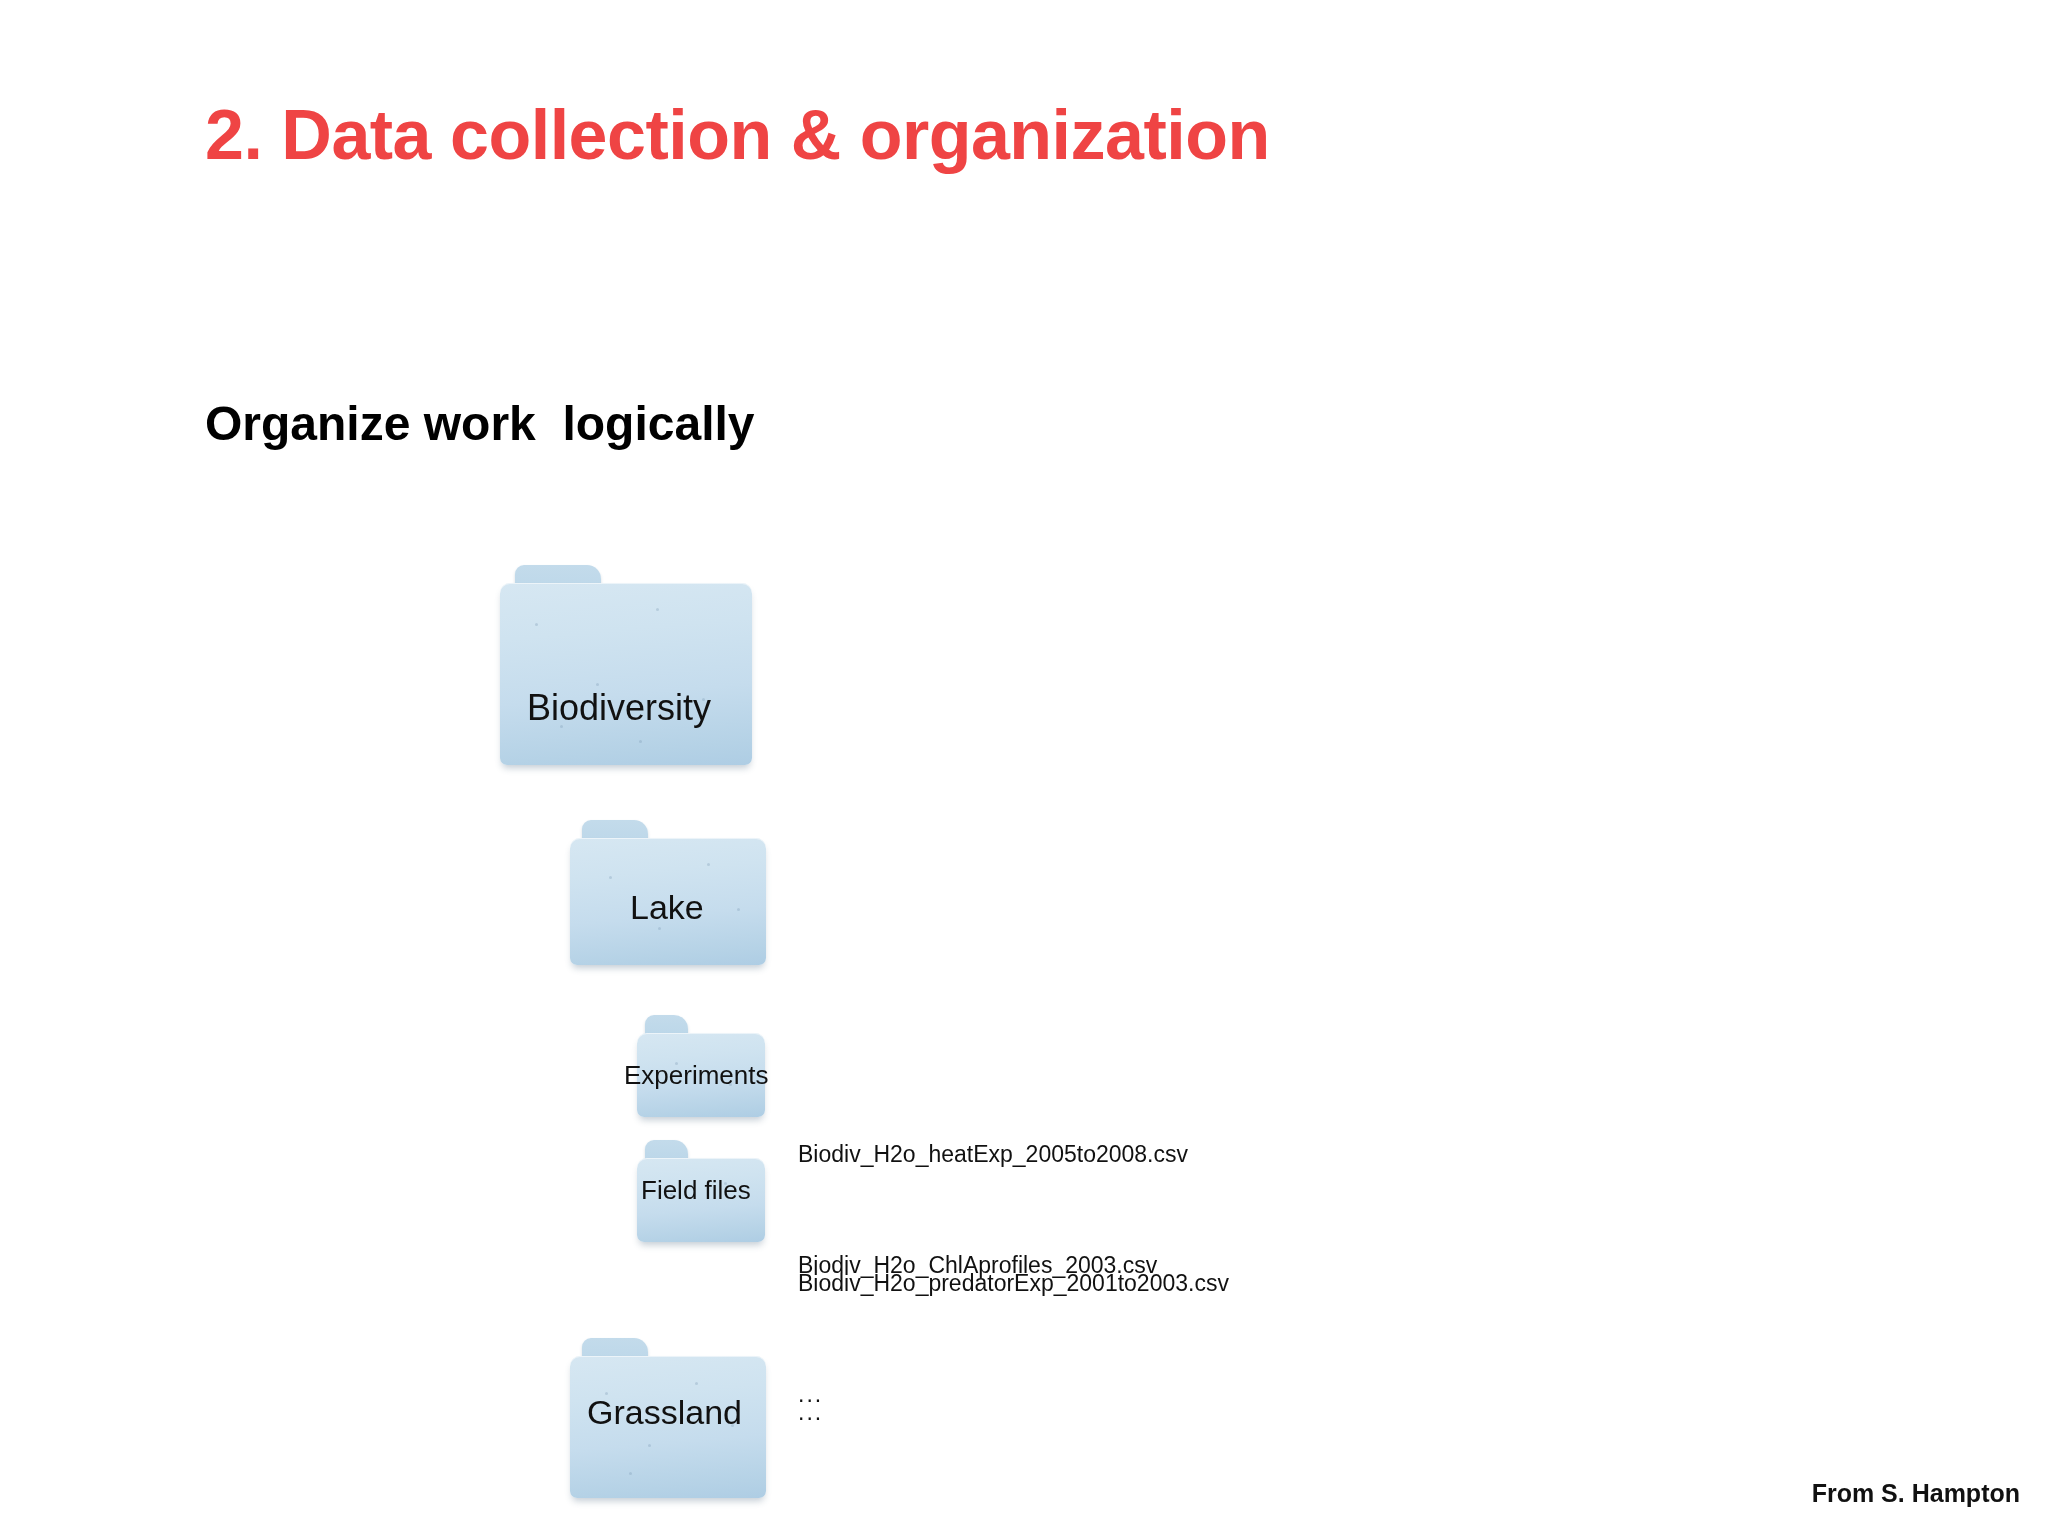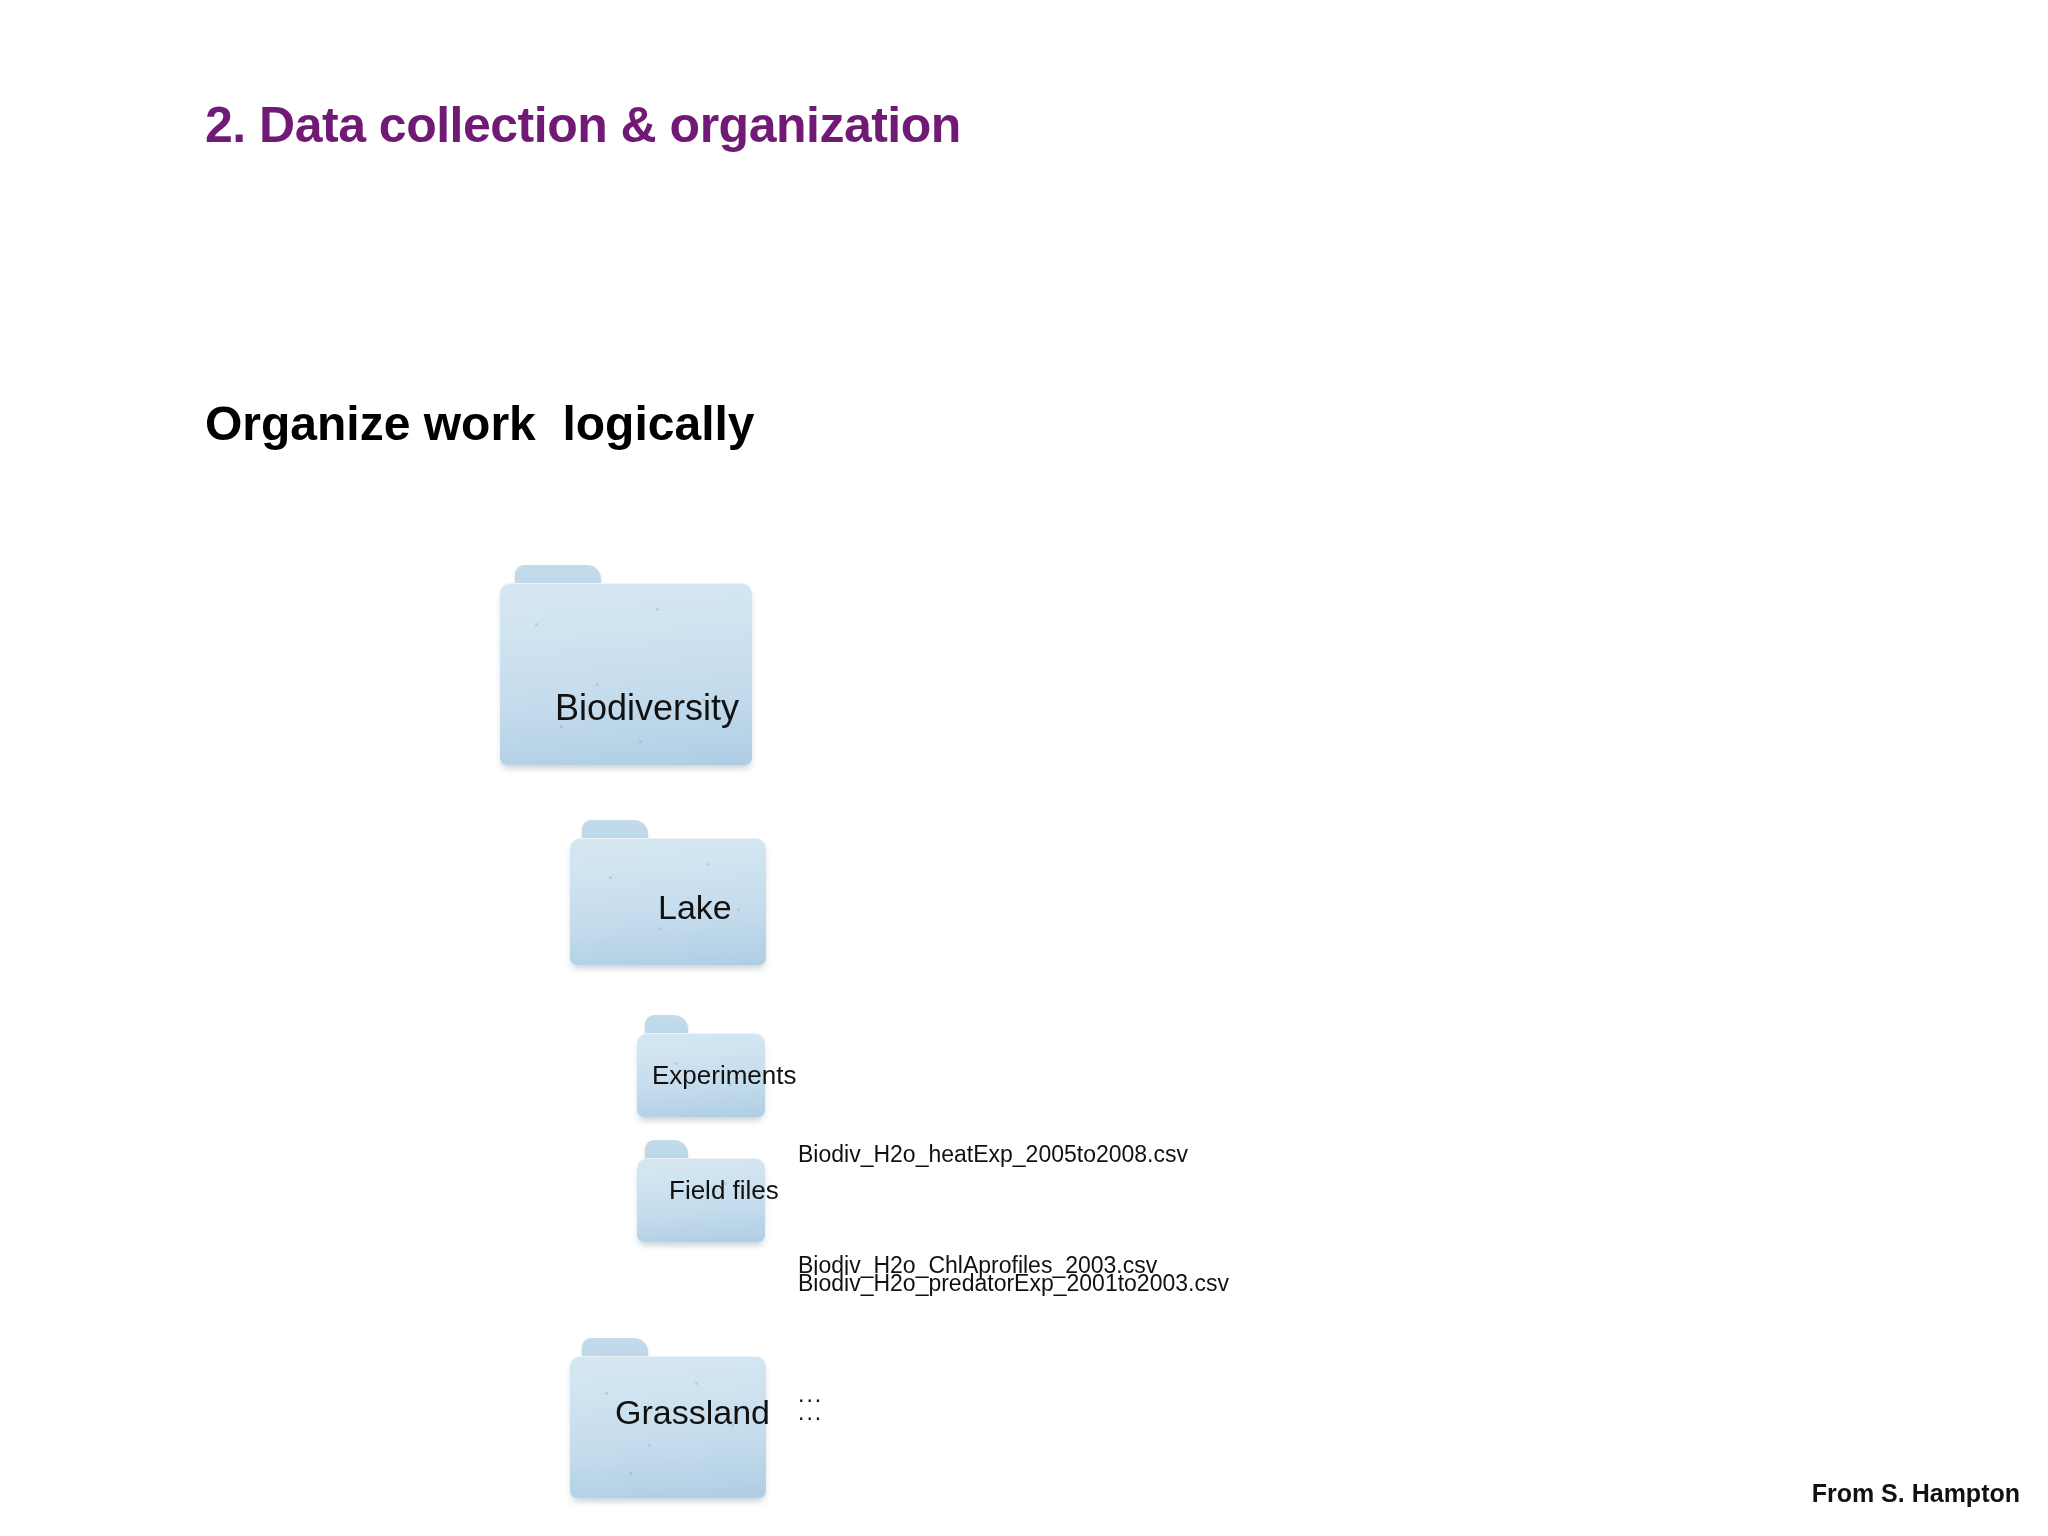--- a/index.html
+++ b/index.html
@@ -20,23 +20,23 @@
     position: absolute;
     inset: 0;
     background: #ffffff;
   }
 
   
   .slide-title {
     position: absolute;
     left: 205px;
     top: 100px;
-    font-size: 50px;
+    font-size: 70px;
     font-weight: 700;
-    color: #701a75;
+    color: #ef4444;
     letter-spacing: -0.5px;
     white-space: nowrap;
     line-height: 1.0;
   }
 
   
   .slide-subtitle {
     position: absolute;
     left: 205px;
     top: 400px;
@@ -83,21 +83,20 @@
     height: 3px;
     border-radius: 50%;
     background: rgba(120,150,175,0.30);
   }
   .folder-label {
     position: absolute;
     color: #111111;
     white-space: nowrap;
     line-height: 1;
     z-index: 3;
-    margin-left: 28px;
   }
 
   
   #folder-biodiversity { left: 500px; top: 565px; width: 252px; height: 200px; }
   #folder-biodiversity .folder-tab { height: 30px; }
   #lbl-biodiversity { left: 527px; top: 690px; font-size: 36px; }
 
   #folder-lake { left: 570px; top: 820px; width: 196px; height: 145px; }
   #lbl-lake { left: 630px; top: 890px; font-size: 34px; }
 

